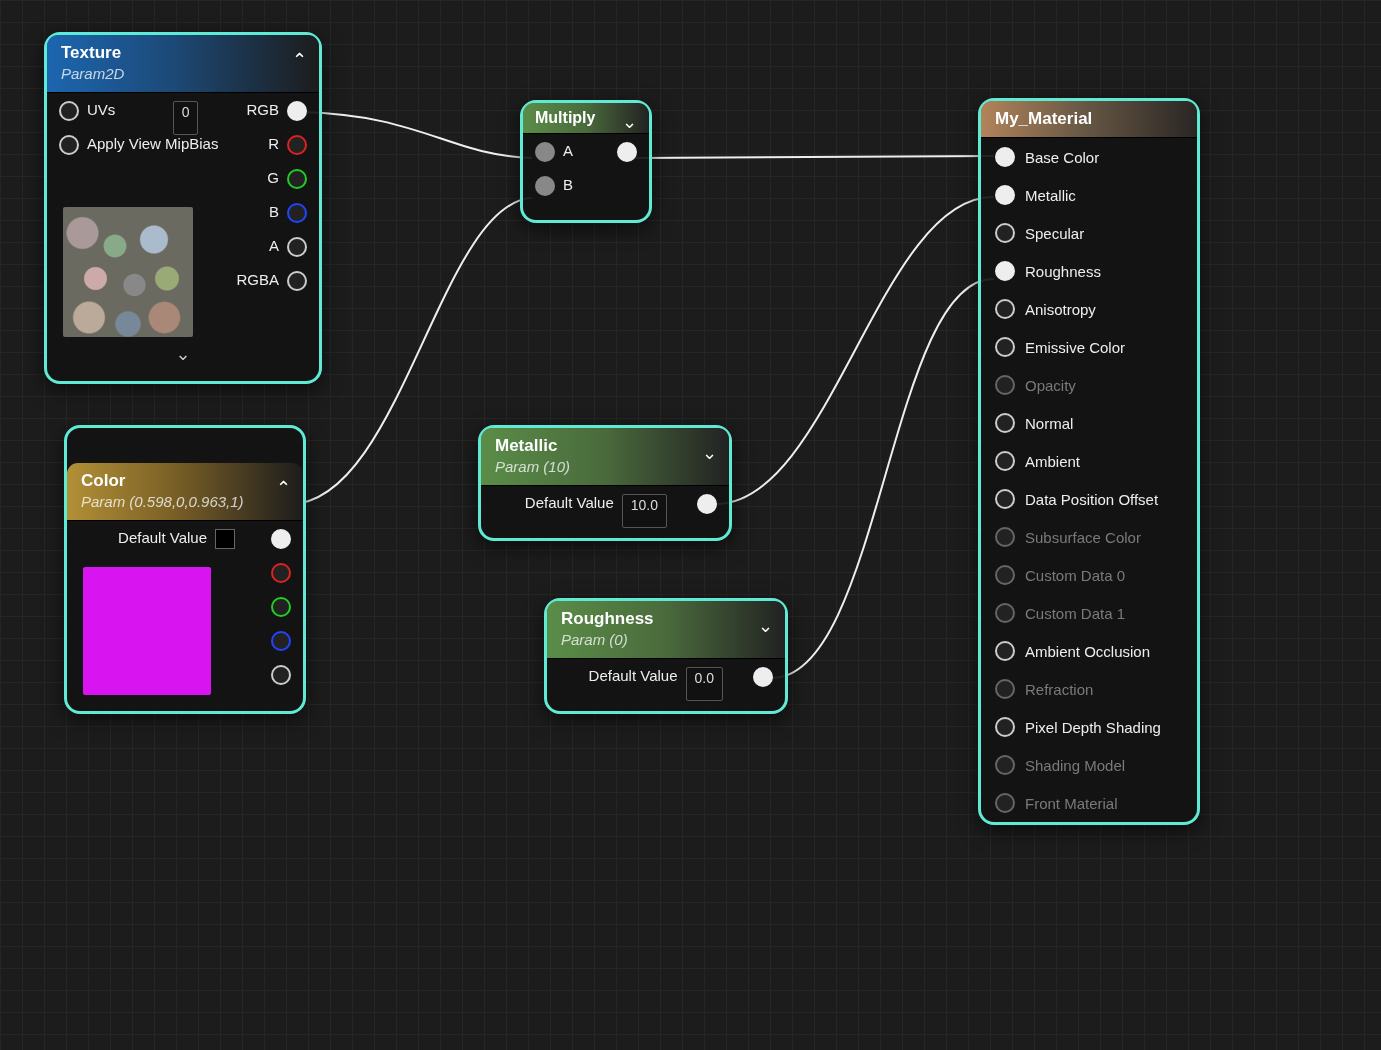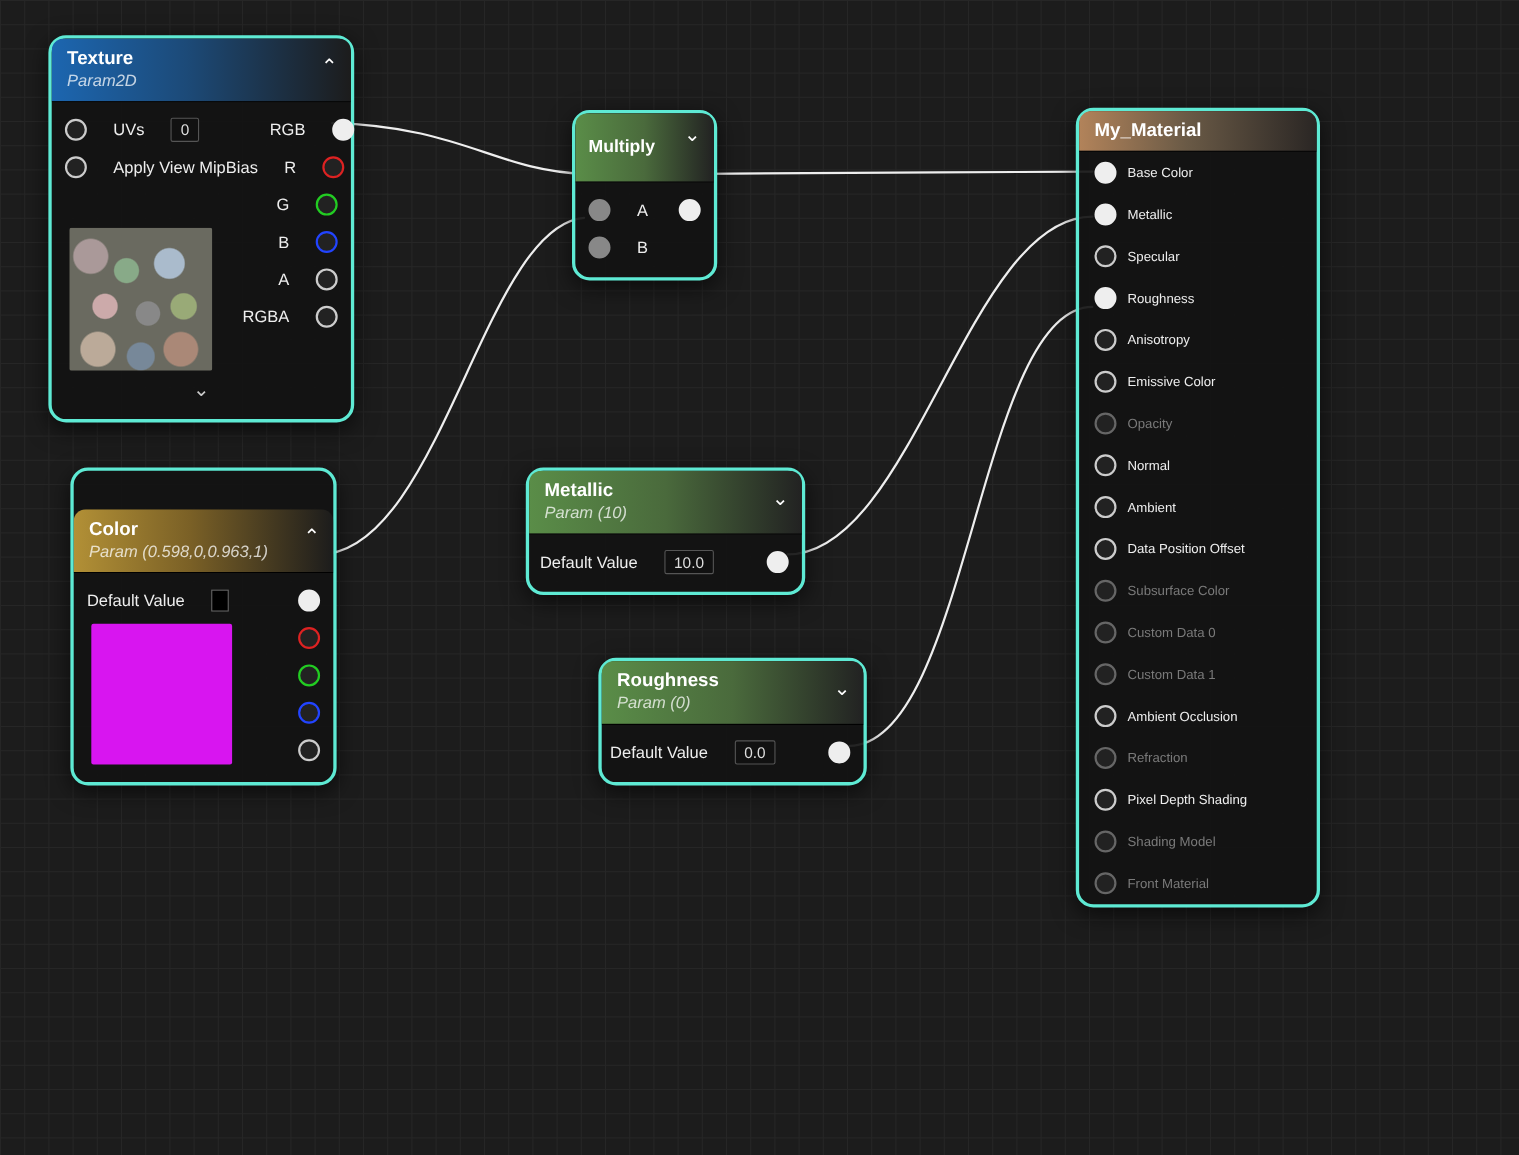--- a/index.html
+++ b/index.html
@@ -25,21 +25,21 @@
     border-radius:11px 11px 0 0;
     padding:8px 14px 10px 14px;
     position:relative;
   }
   .node .title{font-weight:600;font-size:17px;color:#fff;}
   .node .subtitle{font-style:italic;color:rgba(255,255,255,0.75);font-size:15px;margin-top:2px;}
   .chev{
     position:absolute;right:12px;top:14px;color:#fff;font-size:18px;cursor:pointer;
   }
   .body{padding:8px 12px 10px 12px;}
-  .row{display:flex;align-items:center;gap:24px;height:34px;}
+  .row{display:flex;gap:8px;height:34px;}
   .row .label{flex:1;white-space:nowrap;}
   .row .rlabel{white-space:nowrap;text-align:right;}
   .pin{
     width:16px;height:16px;border-radius:50%;
     border:2px solid #aaa;background:#222;
     flex:0 0 16px;
   }
   .pin.solid{background:#eee;border-color:#eee;}
   .pin.solid.dim{background:#888;border-color:#888;}
   .pin.red{border-color:#d22;}
@@ -80,21 +80,21 @@
     margin-top:35px;
   }
   .brown-hdr{
     background:linear-gradient(90deg,#b2835a 0%,#6a5a46 45%,#2a2624 100%);
     border-bottom:1px solid #000;
   }
   
   .mat-node{width:216px;}
   .mat-row{display:flex;align-items:center;gap:10px;height:38px;padding:0 14px;}
   .mat-row.dim{color:#7a7a7a;}
-  .mat-row .mlabel{font-size:12px;}
+  .mat-row .mlabel{font-size:15px;}
   .ring{width:16px;height:16px;border-radius:50%;border:2px solid #ccc;background:#222;}
   .ring.solid{background:#eee;border-color:#eee;}
   .ring.dim{border-color:#666;}
   
   svg.wires{position:absolute;inset:0;pointer-events:none;}
   svg.wires path{stroke:#eee;stroke-width:2;fill:none;stroke-linecap:round;}
   .expand-chevron{
     text-align:center;color:#ccc;font-size:18px;padding:0 0 6px 0;cursor:pointer;
   }
 </style>
@@ -188,21 +188,21 @@
           </div>
         <div class="row" style="justify-content:flex-end;">
             <div class="pin white"></div>
           </div>
       </div>
     </div>
   </div>
 </div>
 
 <div class="node" style="left:520px;top:100px;width:126px;">
-  <div class="header green-hdr" style="padding:22px 12px;">
+  <div class="header green-hdr" style="padding:6px 12px;">
     <span class="title" style="font-size:16px;">Multiply</span>
     <div class="chev" style="top:8px;">⌄</div>
   </div>
   <div class="body">
     <div class="row">
       <div class="pin solid dim"></div>
       <span class="label">A</span>
       <div class="pin solid"></div>
     </div>
     <div class="row">

